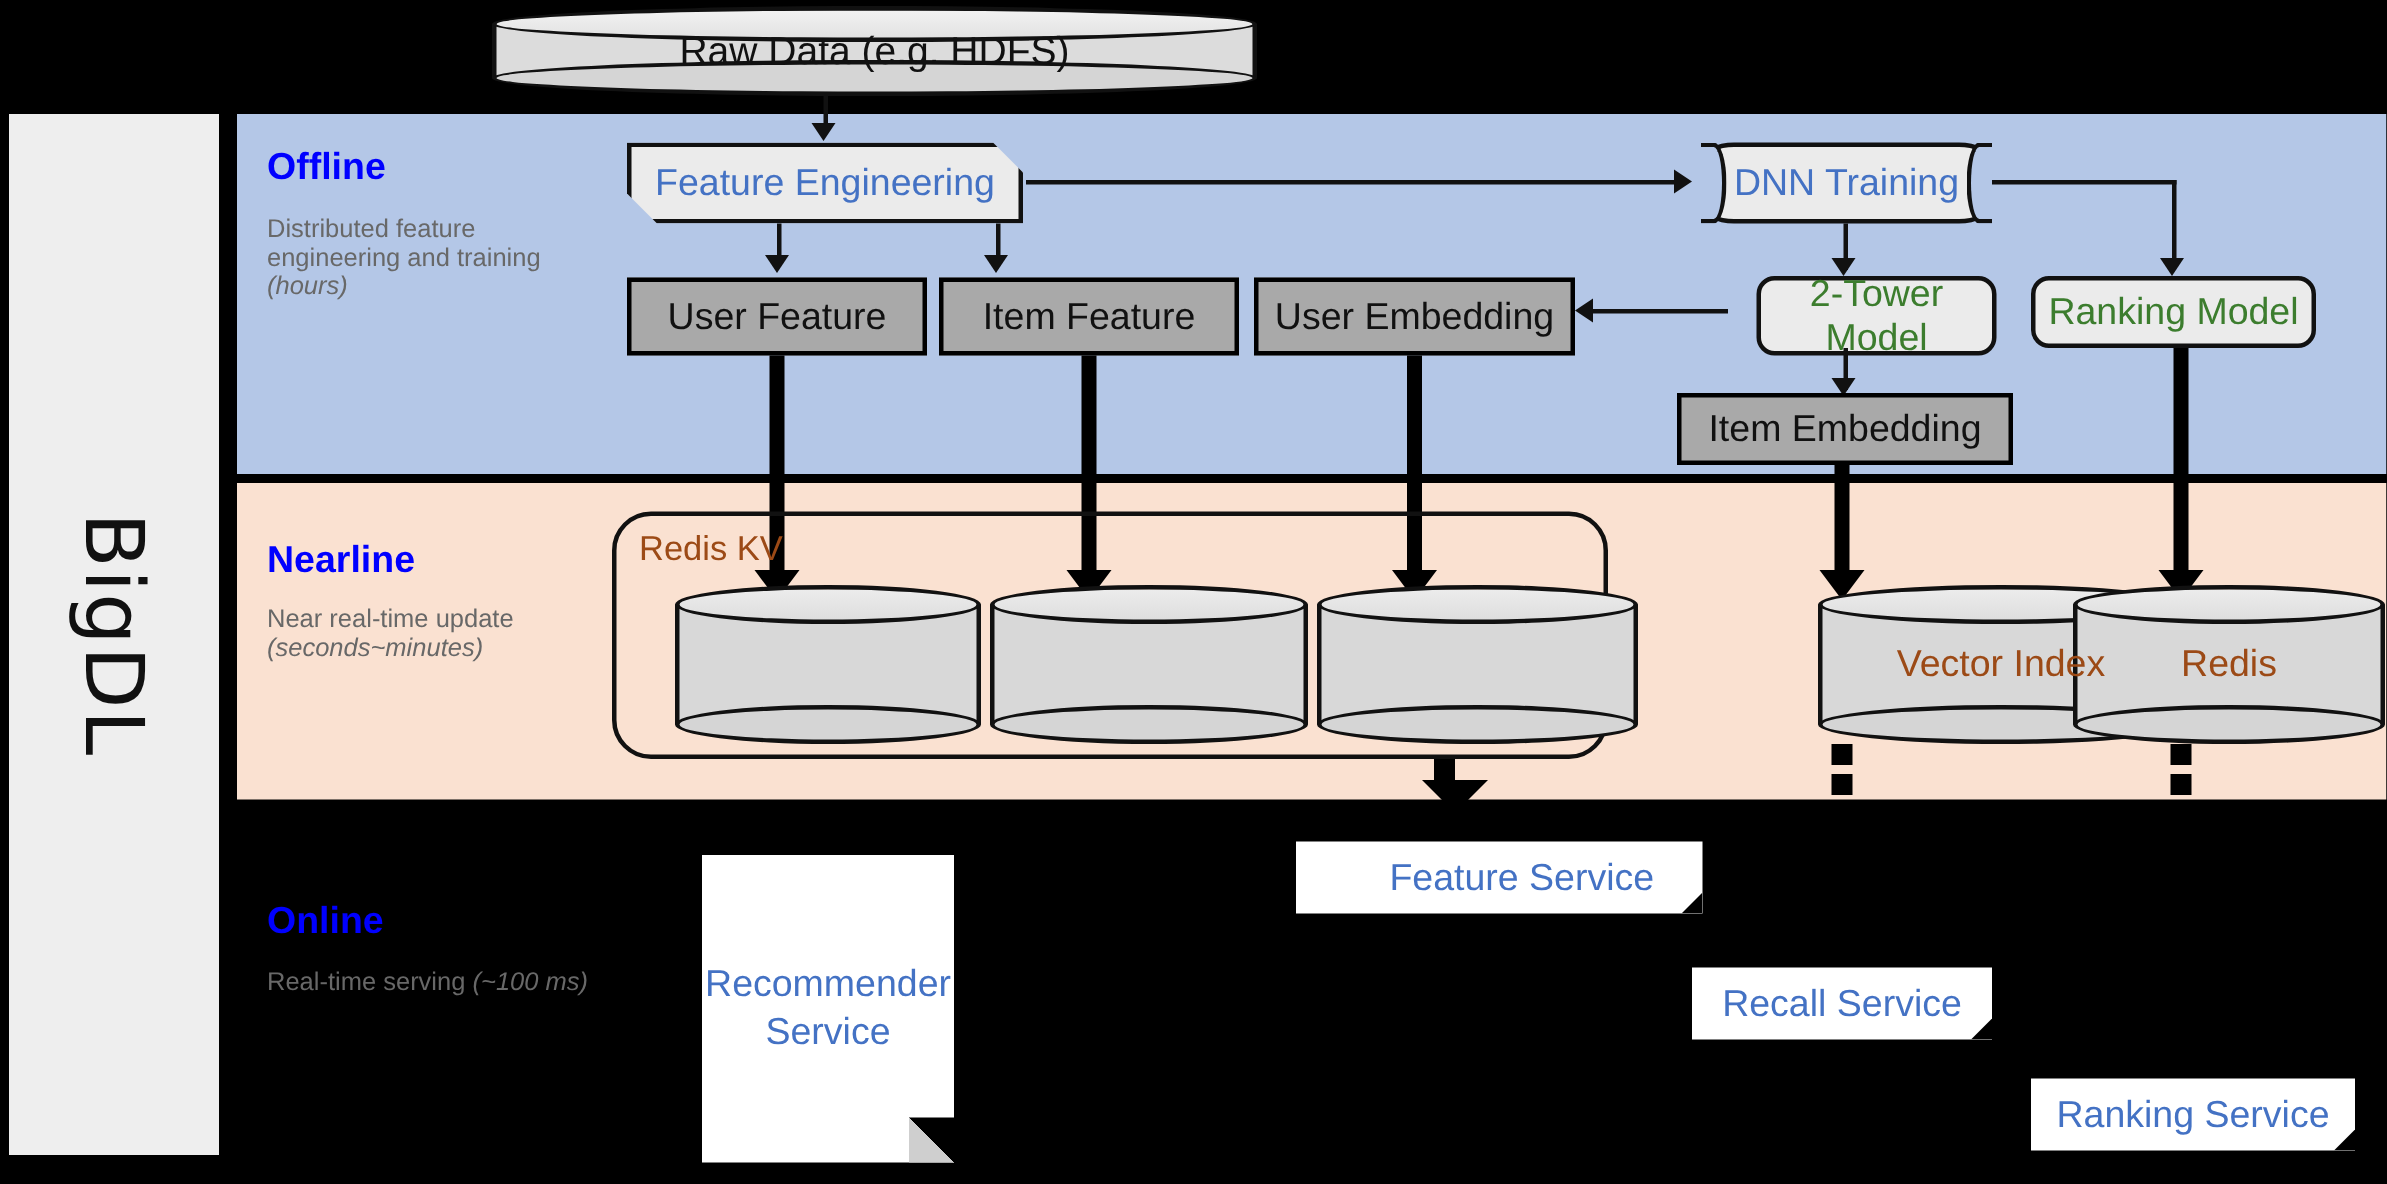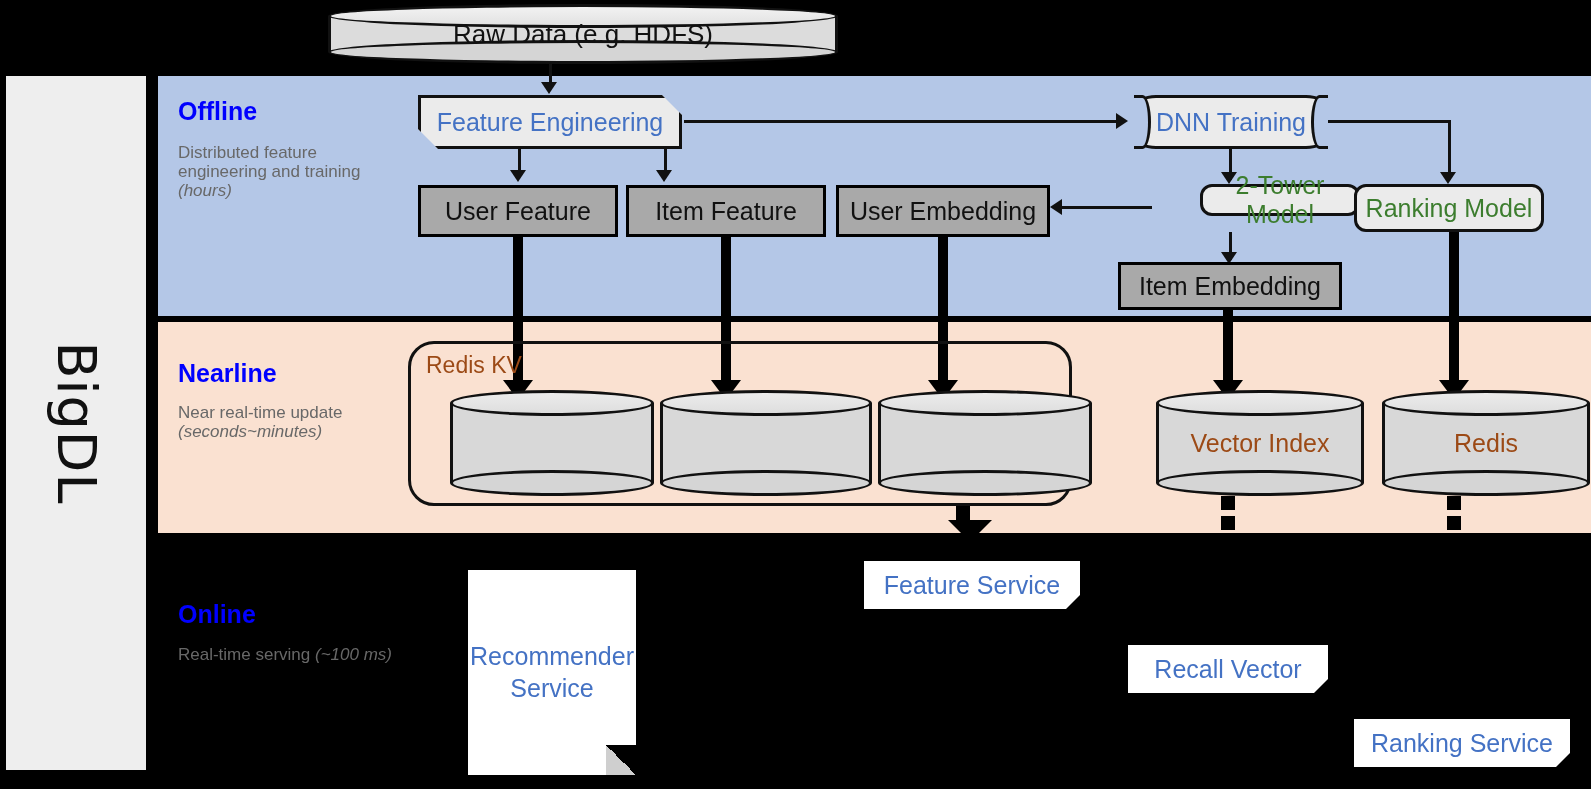--- a/index.html
+++ b/index.html
@@ -160,21 +160,21 @@
     <span>User Embedding</span>
   </div>
 
   <div class="ln vl" style="left:1229px;top:149px;height:31px;"></div>
   <div class="arrow-dn" style="left:1221px;top:172px;"></div>
 
   <div class="ln hl" style="left:1328px;top:120px;width:123px;"></div>
   <div class="ln vl" style="left:1448px;top:120px;height:58px;"></div>
   <div class="arrow-dn" style="left:1440px;top:172px;"></div>
 
-  <div class="node proc-box green" style="left:1200px;top:184px;width:160px;height:32px;">
+  <div class="node proc-box green" style="left:1171px;top:184px;width:160px;height:53px;">
     <span>2-Tower Model</span>
   </div>
   <div class="node proc-box green" style="left:1354px;top:184px;width:190px;height:48px;">
     <span>Ranking Model</span>
   </div>
 
   <div class="ln hl" style="left:1062px;top:206px;width:90px;"></div>
   <div class="arrow-lf" style="left:1050px;top:199px;"></div>
 
   <div class="ln vl" style="left:1229px;top:232px;height:28px;"></div>
@@ -211,21 +211,21 @@
     <div class="body"></div>
     <div class="bot"></div>
     <div class="top"></div>
   </div>
   <div class="cyl" style="left:846px;top:390px;width:214px;height:106px;">
     <div class="body"></div>
     <div class="bot"></div>
     <div class="top"></div>
   </div>
 
-  <div class="cyl" style="left:1124px;top:390px;width:208px;height:106px;">
+  <div class="cyl" style="left:1180px;top:390px;width:208px;height:106px;padding-left:36px;">
     <div class="body"></div>
     <div class="bot"></div>
     <div class="top"></div>
     <div class="cap">Vector Index</div>
   </div>
   <div class="cyl" style="left:1350px;top:390px;width:208px;height:106px;">
     <div class="body"></div>
     <div class="bot"></div>
     <div class="top"></div>
     <div class="cap">Redis</div>
@@ -238,27 +238,27 @@
   <div class="sq" style="left:1221px;top:516px;"></div>
 
   <div class="sq" style="left:1447px;top:496px;"></div>
   <div class="sq" style="left:1447px;top:516px;"></div>
 
   <div class="doc" id="doc-recommender">
     <span>Recommender Service</span>
     <span class="fold"></span>
   </div>
 
-  <div class="doc" style="left:864px;top:561px;width:216px;height:48px;">
+  <div class="doc" style="left:864px;top:561px;width:241px;height:48px;padding-left:30px;">
     <span>Feature Service</span>
     <span class="fold"></span>
   </div>
 
   <div class="doc" style="left:1128px;top:645px;width:200px;height:48px;">
-    <span>Recall Vector</span>
+    <span>Recall Service</span>
     <span class="fold"></span>
   </div>
 
   <div class="doc" style="left:1354px;top:719px;width:216px;height:48px;">
     <span>Ranking Service</span>
     <span class="fold"></span>
   </div>
 
 </div>
 

